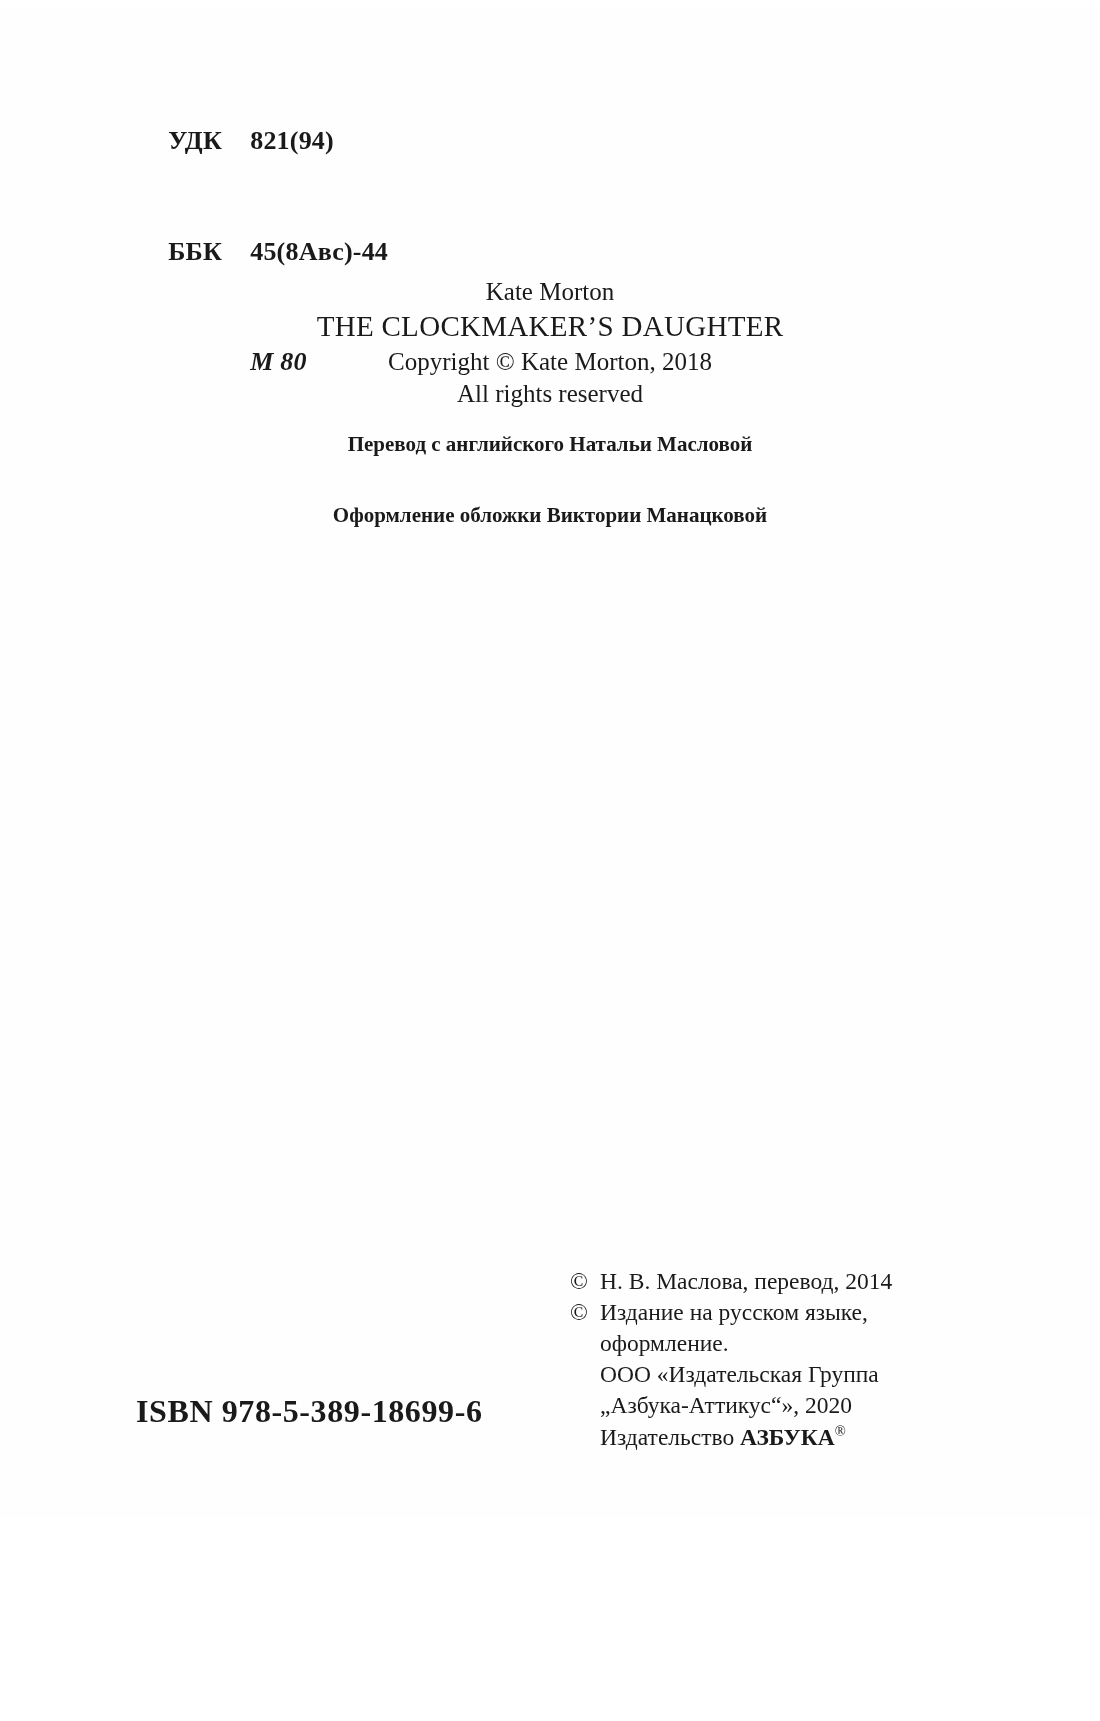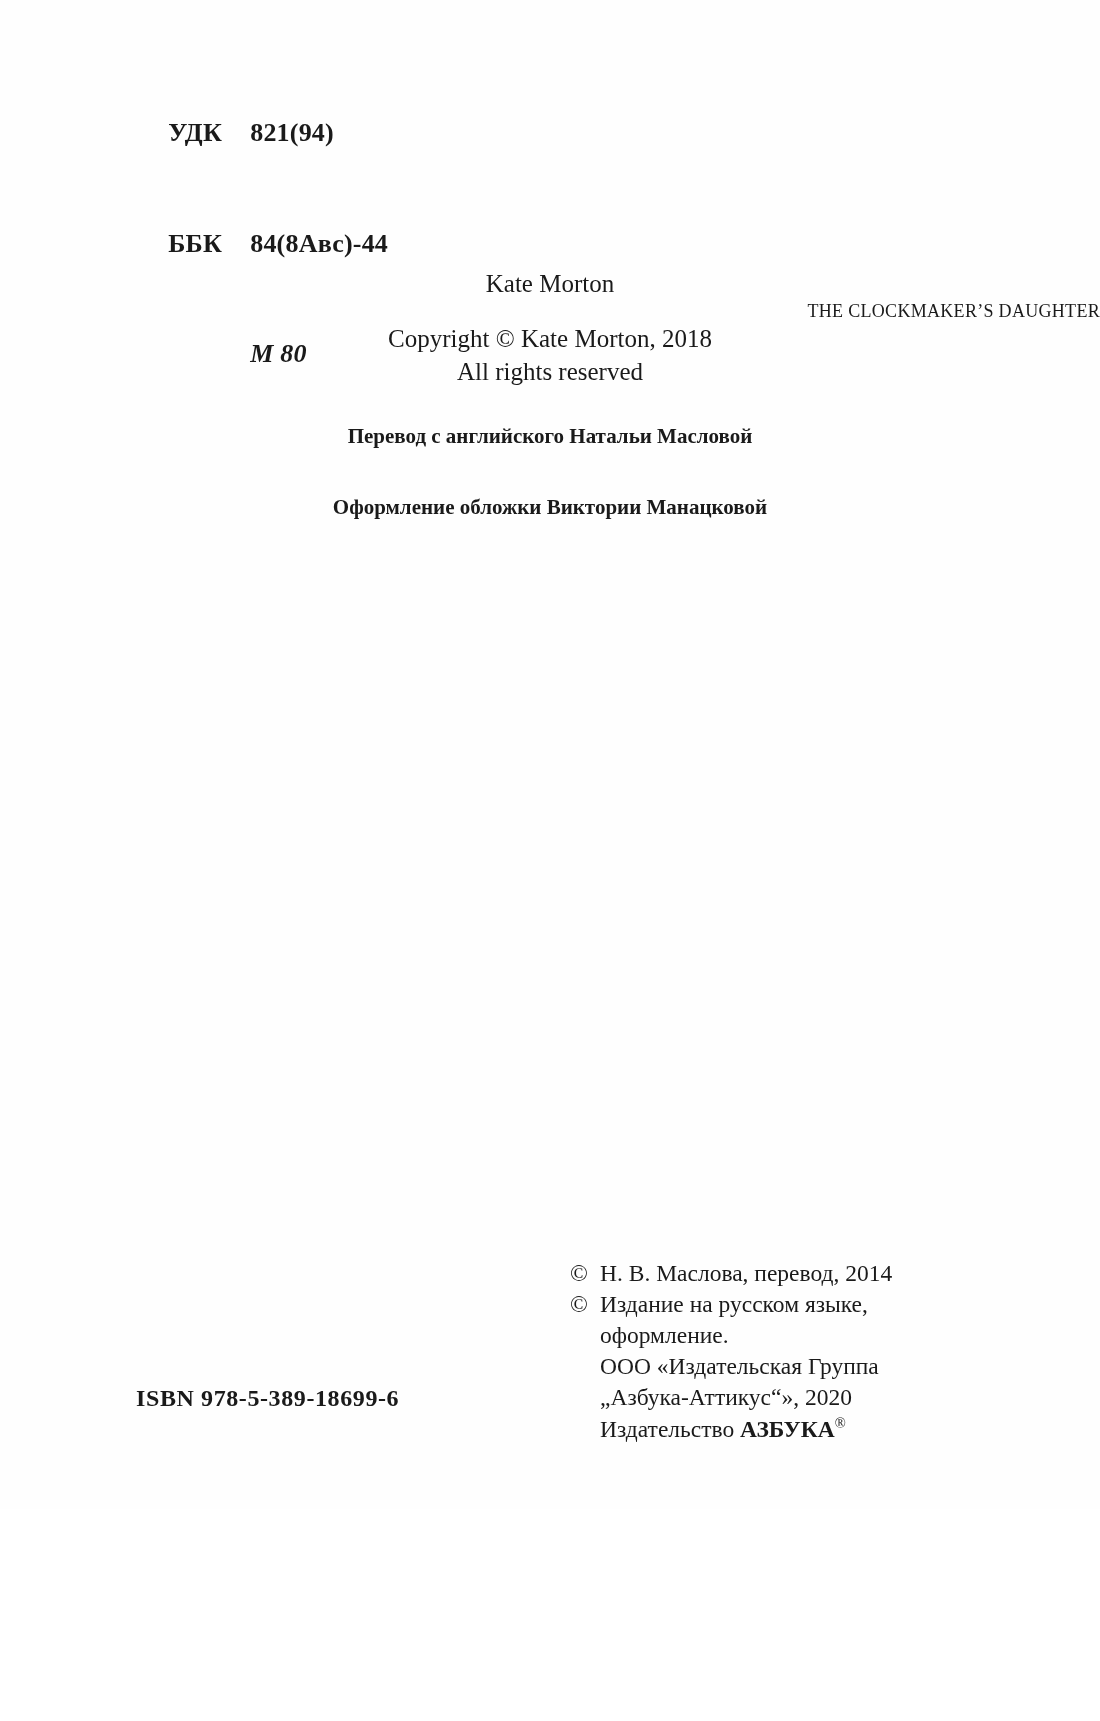--- a/index.html
+++ b/index.html
@@ -12,21 +12,21 @@
     height: 1721px;
     position: relative;
     font-family: "Liberation Serif", "DejaVu Serif", serif;
     color: #1a1a1a;
     overflow: hidden;
   }
 
   .page {
     position: absolute;
     left: 0;
-    top: 0;
+    top: 8px;
     width: 1100px;
     height: 1509px;
     background: #fefefe;
   }
 
   
   .classification {
     position: absolute;
     left: 128px;
     top: 78px;
@@ -61,23 +61,22 @@
     line-height: 1.29;
   }
   .orig-block .line {
     display: block;
     white-space: nowrap;
   }
   .orig-block .author {
     font-size: 25px;
   }
   .orig-block .title {
-    font-size: 18px;
+    font-size: 29px;
     letter-spacing: 0.3px;
-    text-align: right;
   }
 
   .credits {
     position: absolute;
     left: 0;
     top: 424px;
     width: 1100px;
     text-align: center;
     font-weight: bold;
     font-size: 21px;
@@ -125,37 +124,37 @@
   .rights sup {
     font-size: 0.62em;
     vertical-align: super;
   }
 
   
   .isbn {
     position: absolute;
     left: 136px;
     top: 1385px;
-    font-size: 24px;
+    font-size: 32px;
     font-weight: bold;
     letter-spacing: 0.6px;
     white-space: nowrap;
   }
 </style>
 </head>
 <body>
 
 <div class="page">
 
   <div class="classification">
     <div class="row">
       <span class="cls-label">УДК</span><span class="cls-value">821(94)</span>
     </div>
     <div class="row">
-      <span class="cls-label">ББК</span><span class="cls-value">84(8Авс)-44</span>
+      <span class="cls-label">ББК</span><span class="cls-value">45(8Авс)-44</span>
     </div>
     <div class="row indent">
       <span class="cls-value">М 80</span>
     </div>
   </div>
 
   <div class="orig-block">
     <span class="line author">Kate Morton</span>
     <span class="line title">THE CLOCKMAKER’S DAUGHTER</span>
     <span class="line">Copyright © Kate Morton, 2018</span>

